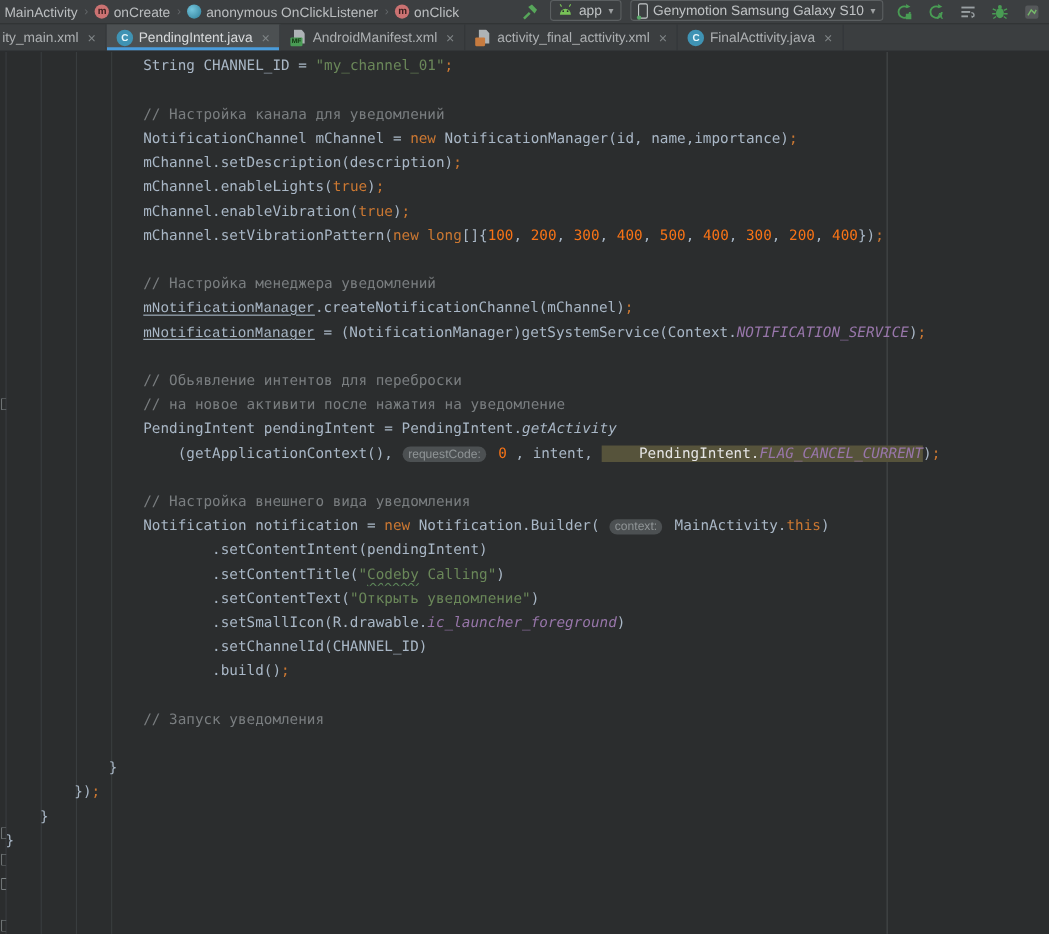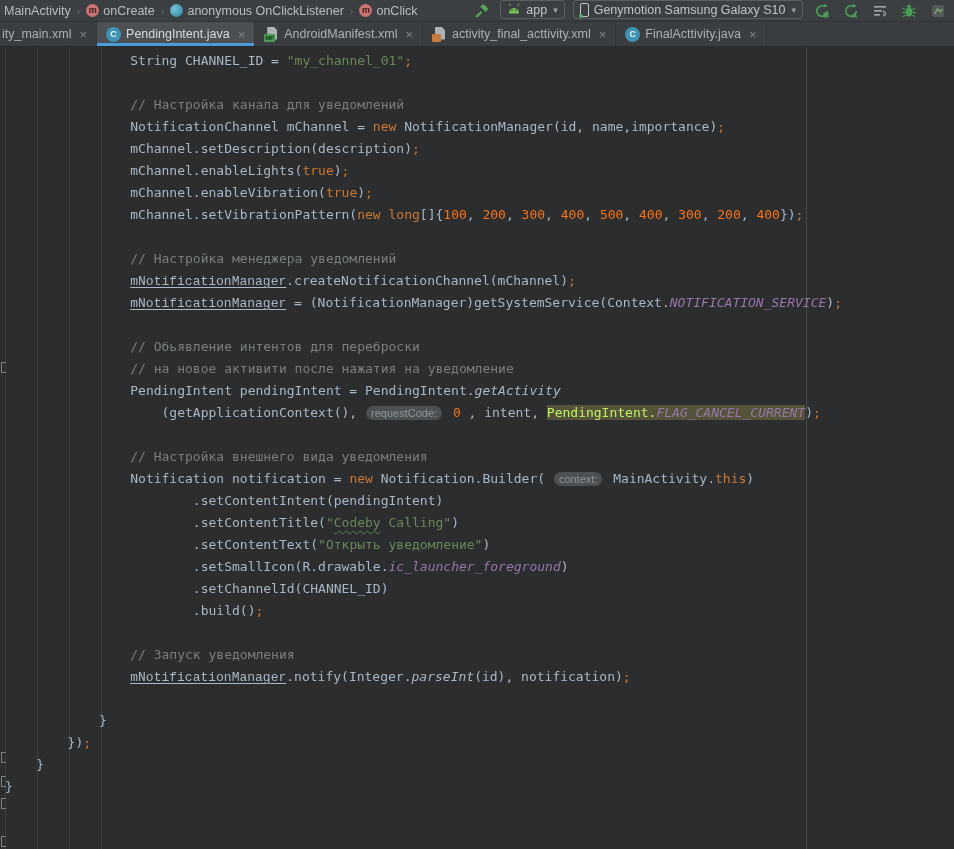--- a/index.html
+++ b/index.html
@@ -63,21 +63,21 @@
   .seg-s   { color:#6A8759; }
   .seg-st  { color:#6A8759; text-decoration:underline wavy #5c8458; text-decoration-thickness:1px; text-underline-offset:3px; }
   .seg-n   { color:#f97316; }
   .seg-c   { color:#7A7E80; }
   .seg-ct  { color:#9876AA; font-style:italic; }
   .seg-sm  { color:#A9B7C6; font-style:italic; }
   .seg-f   { color:#A9B7C6; text-decoration:underline; text-decoration-thickness:1px; text-underline-offset:2px;font-family:Liberation Mono, monospace; }
   .seg-semi{ color:#CC7832; }
   .seg-h   { background:#4C5052; color:#8f9496; border-radius:7px; padding:1px 5px; font-size:11px;
              font-family:"Liberation Sans",sans-serif; margin:0 3px 0 1px; }
-  .seg-hlp { color:#bef264; background:#56533B; }
+  .seg-hlp { color:#e5e5e5; background:#56533B;padding-left:34px; }
   .seg-hlc { color:#9876AA; font-style:italic; background:#56533B; }
 </style>
 </head>
 <body>
 
 <div>
 
   <div class="navbar">
     <div class="breadcrumbs">
         <span class="crumb">
@@ -229,21 +229,20 @@
         <div class="code-line"><span class="seg-c">                // Настройка внешнего вида уведомления</span></div>
         <div class="code-line"><span class="seg-p">                Notification notification = </span><span class="seg-k">new</span><span class="seg-p"> Notification.Builder( </span><span class="seg-h">context:</span><span class="seg-p"> MainActivity.</span><span class="seg-k">this</span><span class="seg-p">)</span></div>
         <div class="code-line"><span class="seg-p">                        .setContentIntent(pendingIntent)</span></div>
         <div class="code-line"><span class="seg-p">                        .setContentTitle(</span><span class="seg-s">"</span><span class="seg-st">Codeby</span><span class="seg-s"> Calling"</span><span class="seg-p">)</span></div>
         <div class="code-line"><span class="seg-p">                        .setContentText(</span><span class="seg-s">"Открыть уведомление"</span><span class="seg-p">)</span></div>
         <div class="code-line"><span class="seg-p">                        .setSmallIcon(R.drawable.</span><span class="seg-ct">ic_launcher_foreground</span><span class="seg-p">)</span></div>
         <div class="code-line"><span class="seg-p">                        .setChannelId(CHANNEL_ID)</span></div>
         <div class="code-line"><span class="seg-p">                        .build()</span><span class="seg-semi">;</span></div>
         <div class="code-line"></div>
         <div class="code-line"><span class="seg-c">                // Запуск уведомления</span></div>
-        <div class="code-line"><span class="seg-p">                </span><span class="seg-f">mNotificationManager</span><span class="seg-p">.notify(Integer.</span><span class="seg-sm">parseInt</span><span class="seg-p">(id), notification)</span><span class="seg-semi">;</span></div>
         <div class="code-line"></div>
         <div class="code-line"><span class="seg-p">            }</span></div>
         <div class="code-line"><span class="seg-p">        })</span><span class="seg-semi">;</span></div>
         <div class="code-line"><span class="seg-p">    }</span></div>
         <div class="code-line"><span class="seg-p">}</span></div>
       </div>
   <div class="fold" style="top: 315px;"></div>
       <div class="fold" style="top: 705px;"></div>
       <div class="fold" style="top: 729px;"></div>
       <div class="fold" style="top: 751px;"></div>

